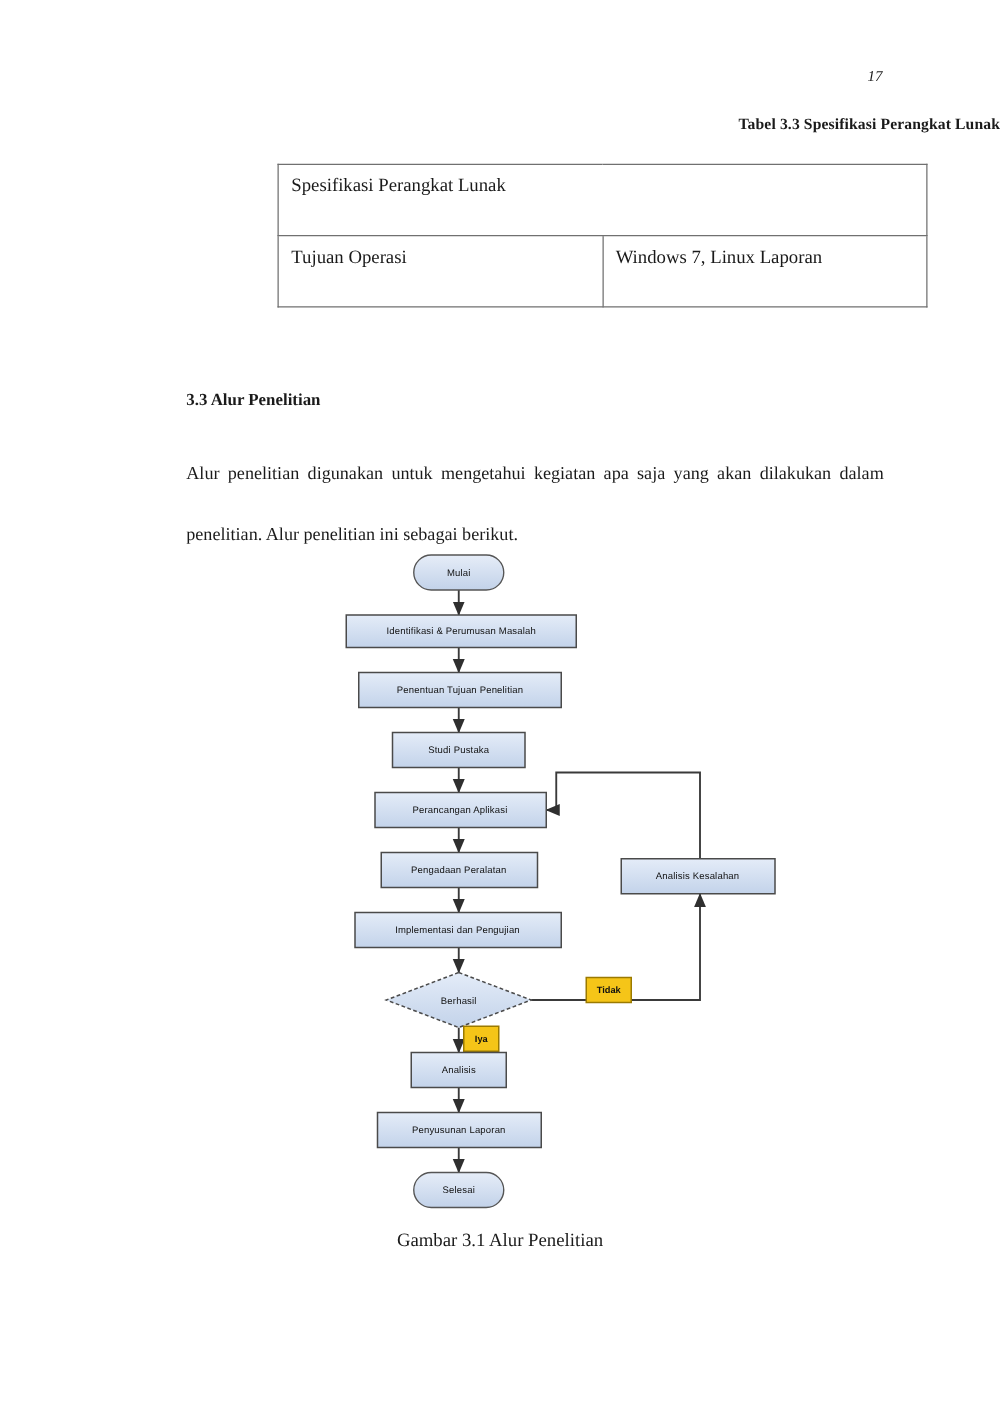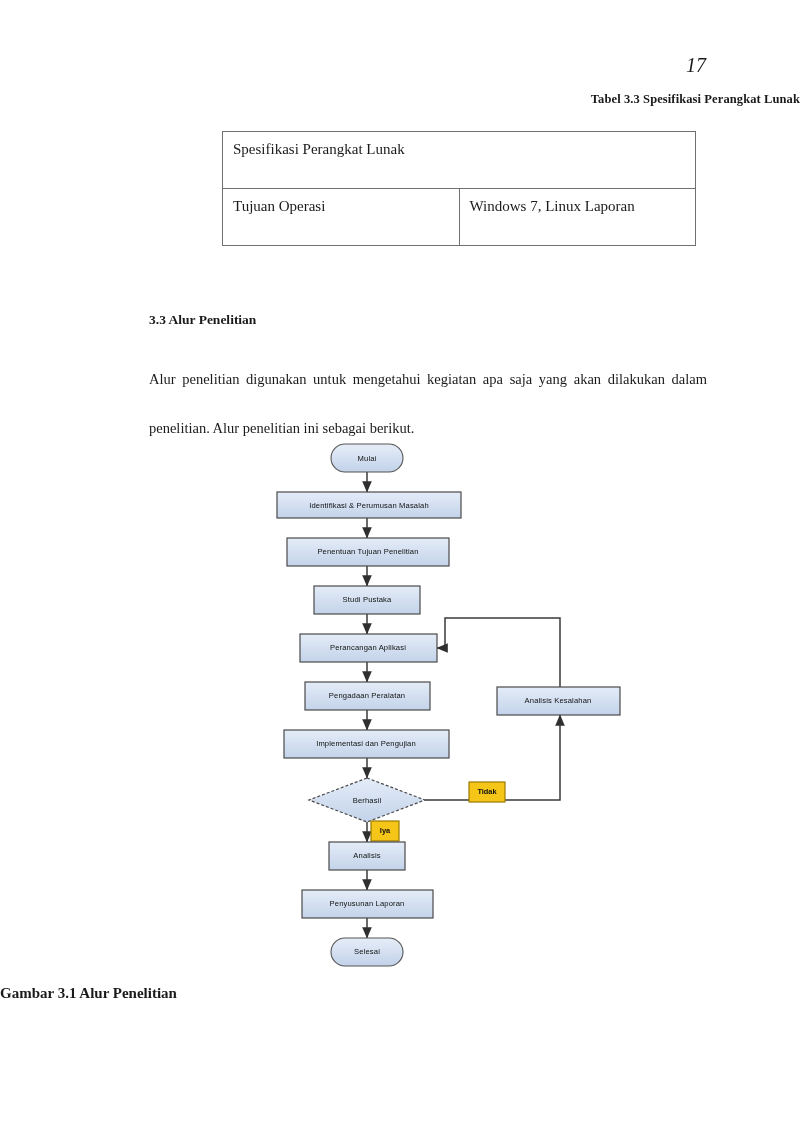--- a/index.html
+++ b/index.html
@@ -14,21 +14,21 @@
     font-family: "Liberation Serif", serif;
     color: #1a1a1a;
     overflow: hidden;
   }
 
   
   .page-number {
     position: absolute;
     top: 54px;
     right: 94px;
-    font-size: 20px;
+    font-size: 12px;
     font-family: "Liberation Serif", serif;
     font-style: italic;
   }
 
   
   .table-caption {
     position: absolute;
     top: 92px;
     left: 0;
     width: 800px;
@@ -36,21 +36,21 @@
     font-weight: bold;
     font-size: 12.5px;
     letter-spacing: .1px;
   }
 
   
   .spec-table {
     position: absolute;
     top: 131px;
     left: 222px;
-    width: 474px;
+    width: 520px;
     border-collapse: collapse;
     table-layout: fixed;
   }
   .spec-table td {
     border: 1px solid #707070;
     padding: 9px 9px 9px 10px;
     font-size: 15px;
     vertical-align: top;
     height: 38px;
     font-family: "Liberation Serif", serif;
@@ -75,22 +75,22 @@
     line-height: 49px;
     text-align: justify;
   }
 
   
   .figure-caption {
     position: absolute;
     top: 985px;
     left: 0;
     width: 800px;
-    text-align: left;
-    font-weight: bold;
+    text-align: center;
+    font-weight: normal;
     font-size: 15px;
   }
 
   
   .flowchart {
     position: absolute;
     top: 430px;
     left: 0;
     width: 715px;
     height: 545px;

